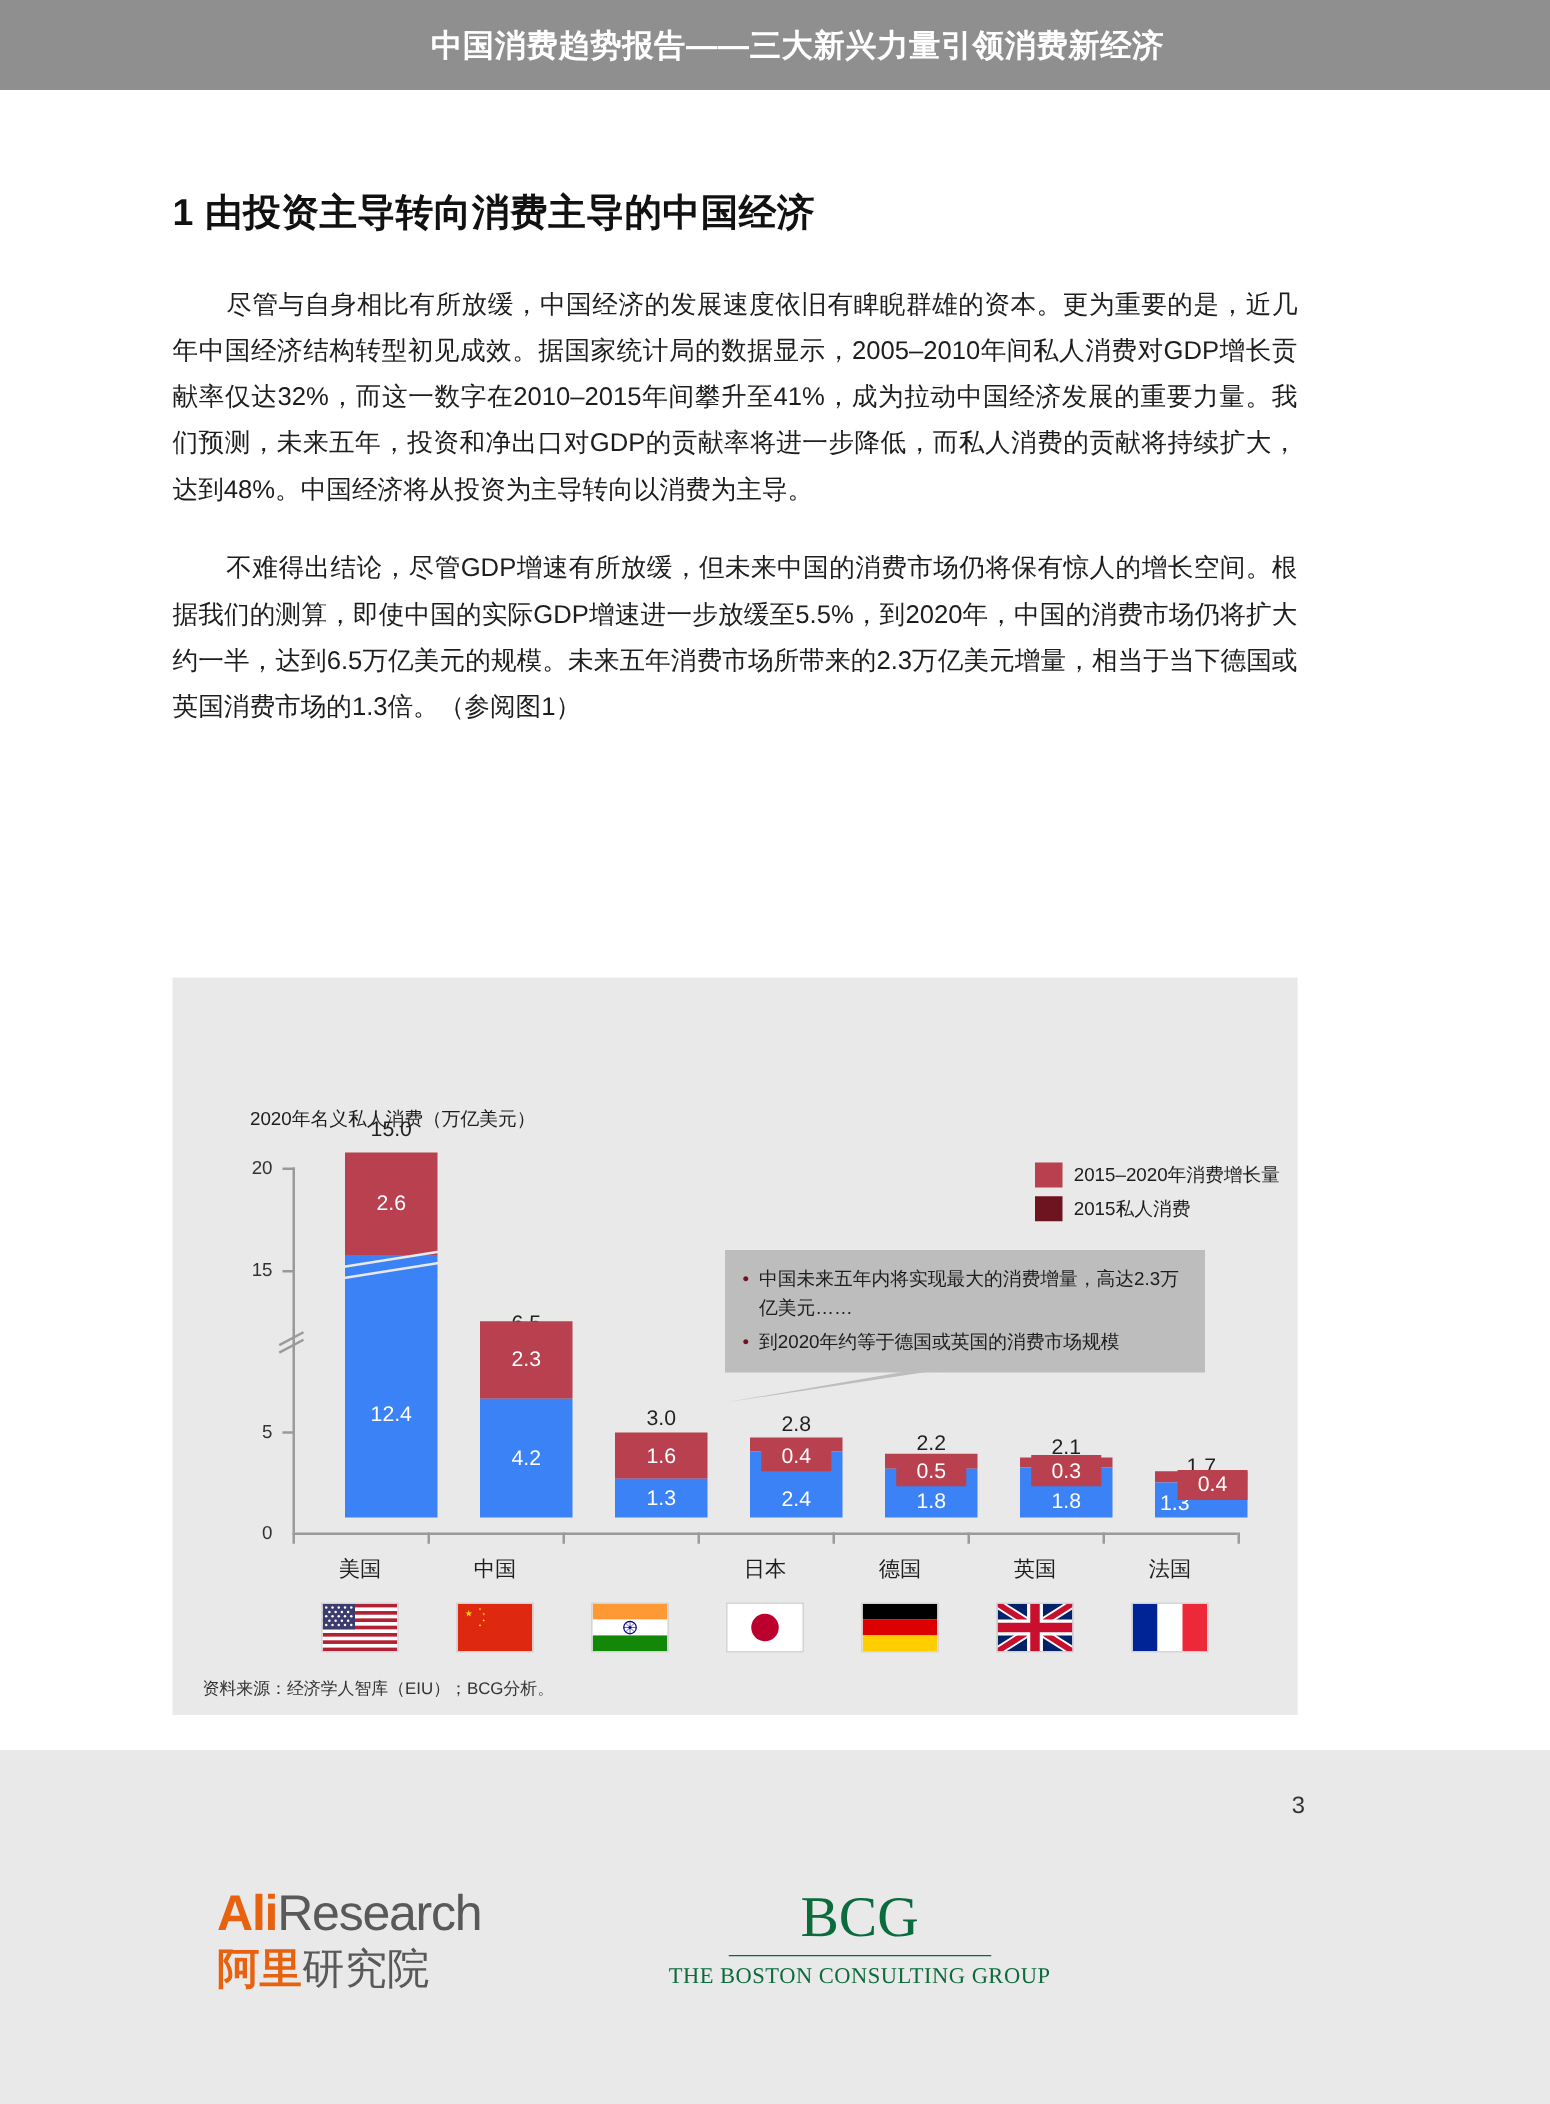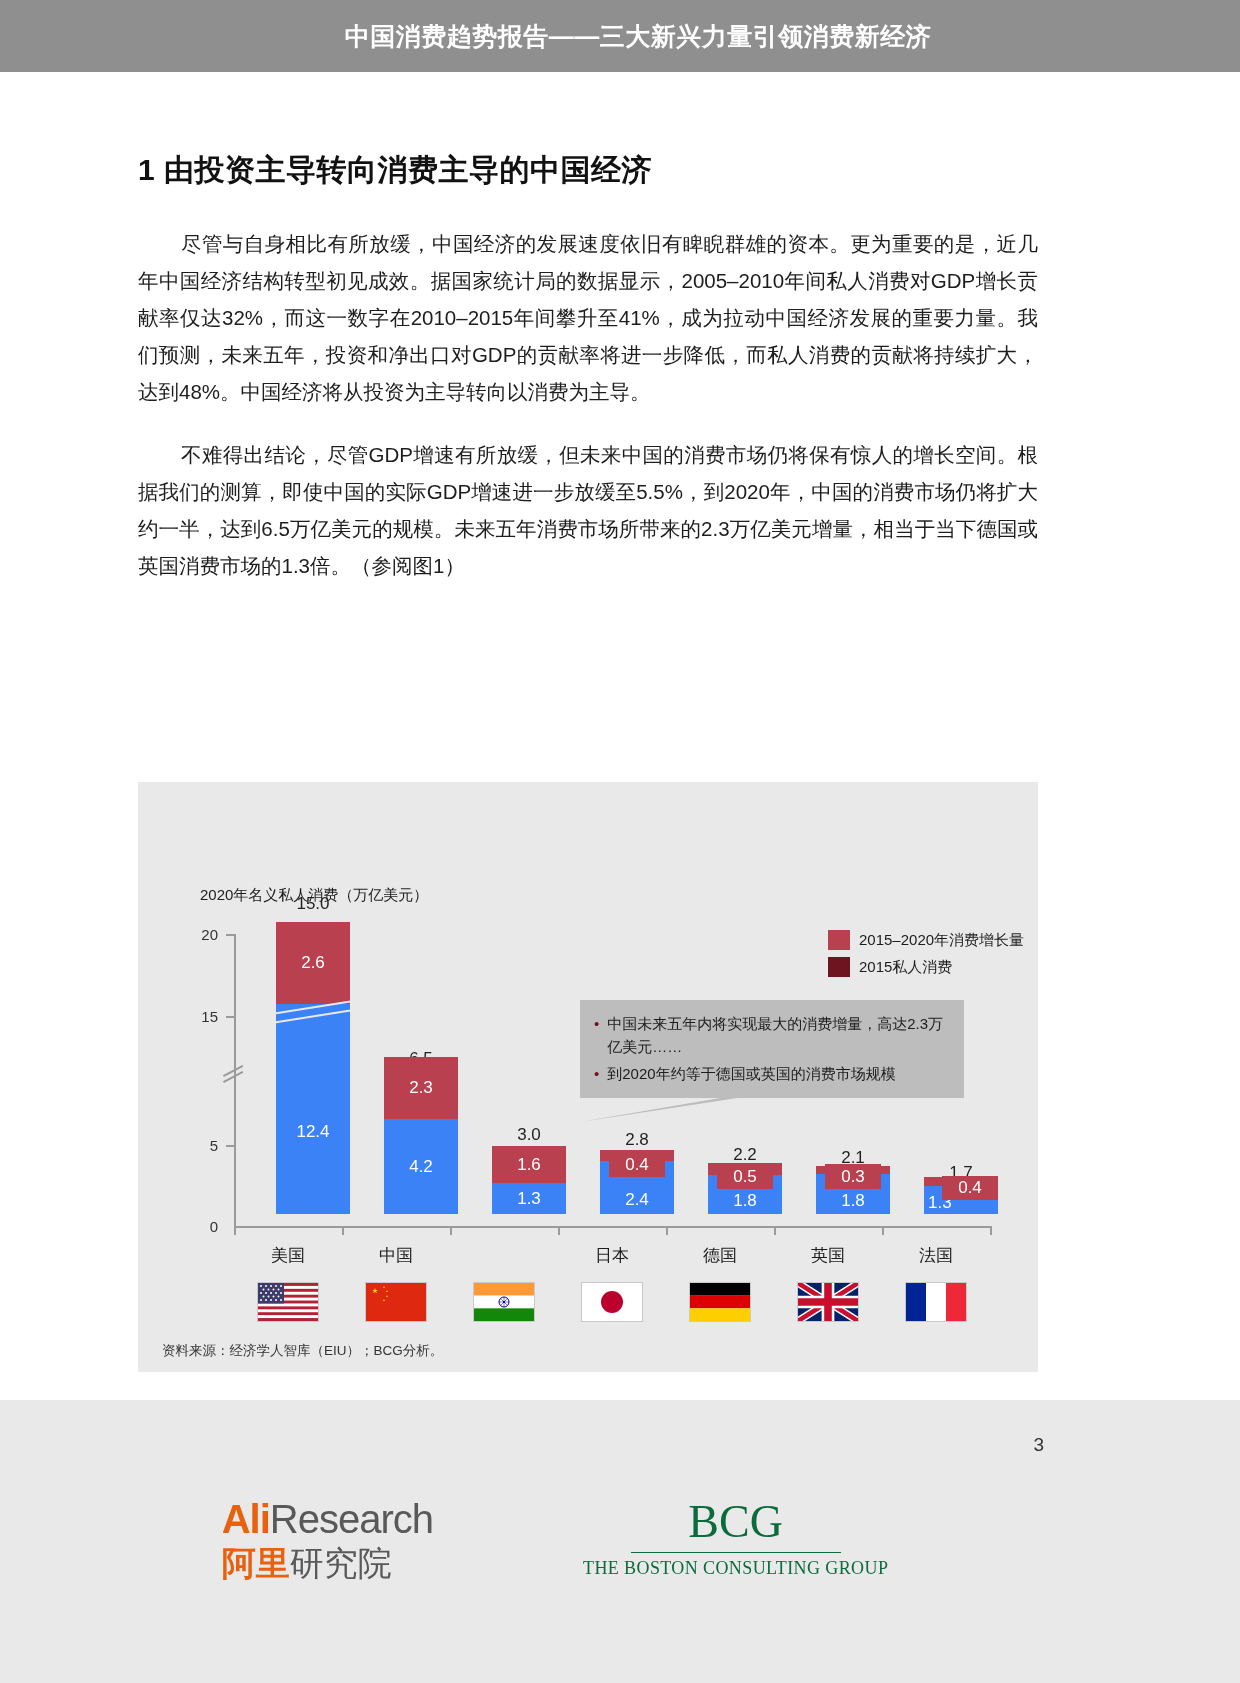--- a/index.html
+++ b/index.html
@@ -153,22 +153,22 @@
 
   
   .footer{
     position:absolute;left:0;top:1400px;width:1240px;height:283px;
     background:#e9e9e9;
   }
   .page-number{
     position:absolute;right:196px;top:34px;font-size:19px;color:#333;
   }
   .logos{
-    position:absolute;left:0;top:96px;width:1014px;
-    display:flex;justify-content:center;align-items:flex-start;gap:150px;margin-left:48px;
+    position:absolute;left:0;top:108px;width:1014px;
+    display:flex;justify-content:center;align-items:flex-start;gap:150px;
   }
   .ali-logo{text-align:left;}
   .ali-line1{font-size:40px;letter-spacing:-1px;line-height:46px;}
   .ali-line1 .o{color:#e8610f;font-weight:bold;}
   .ali-line1 .g{color:#595959;}
   .ali-line2{font-size:34px;line-height:42px;}
   .ali-line2 .o{color:#e8610f;font-weight:bold;}
   .ali-line2 .g{color:#595959;}
   .bcg-logo{text-align:center;}
   .bcg-mark{font-size:46px;color:#0c6b3d;font-family:"Liberation Serif",serif;line-height:52px;}

